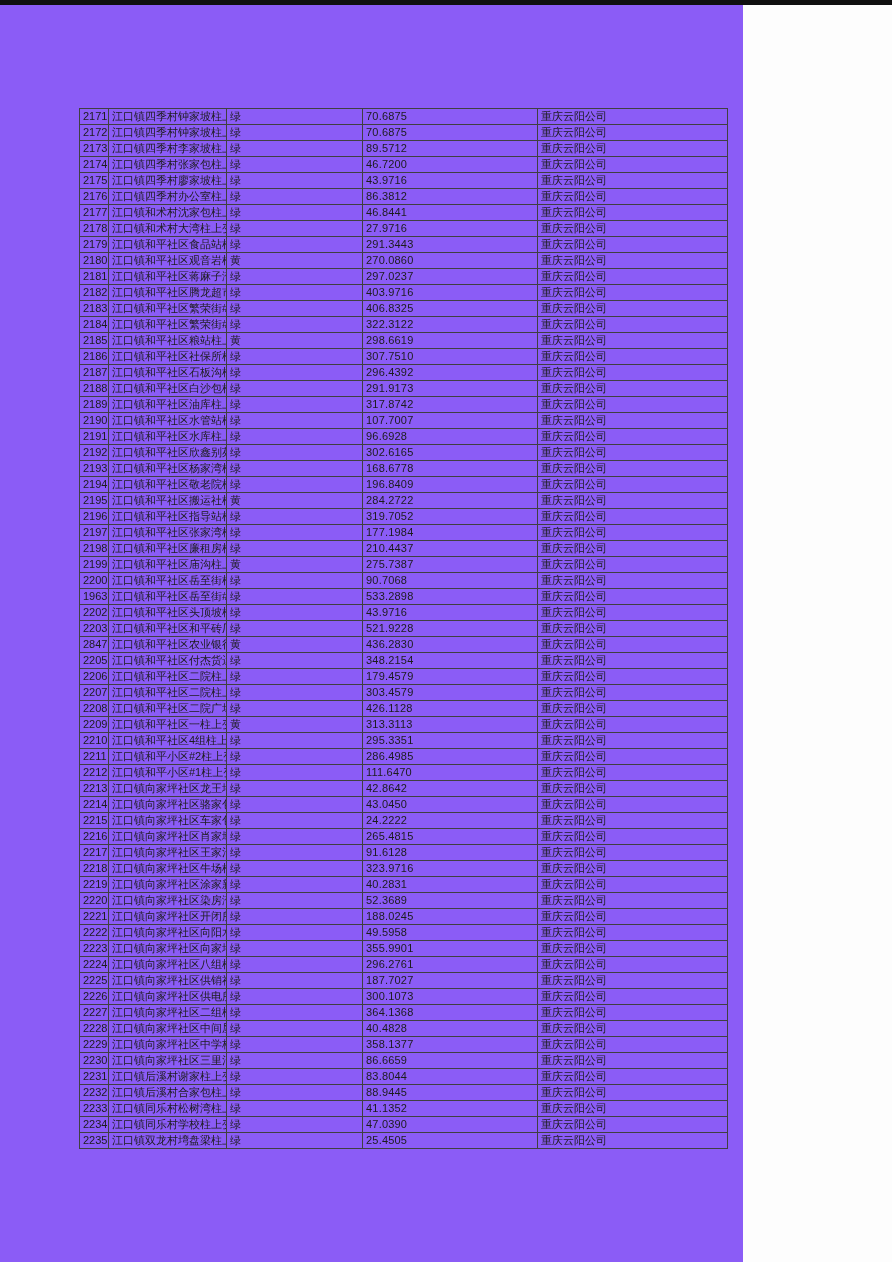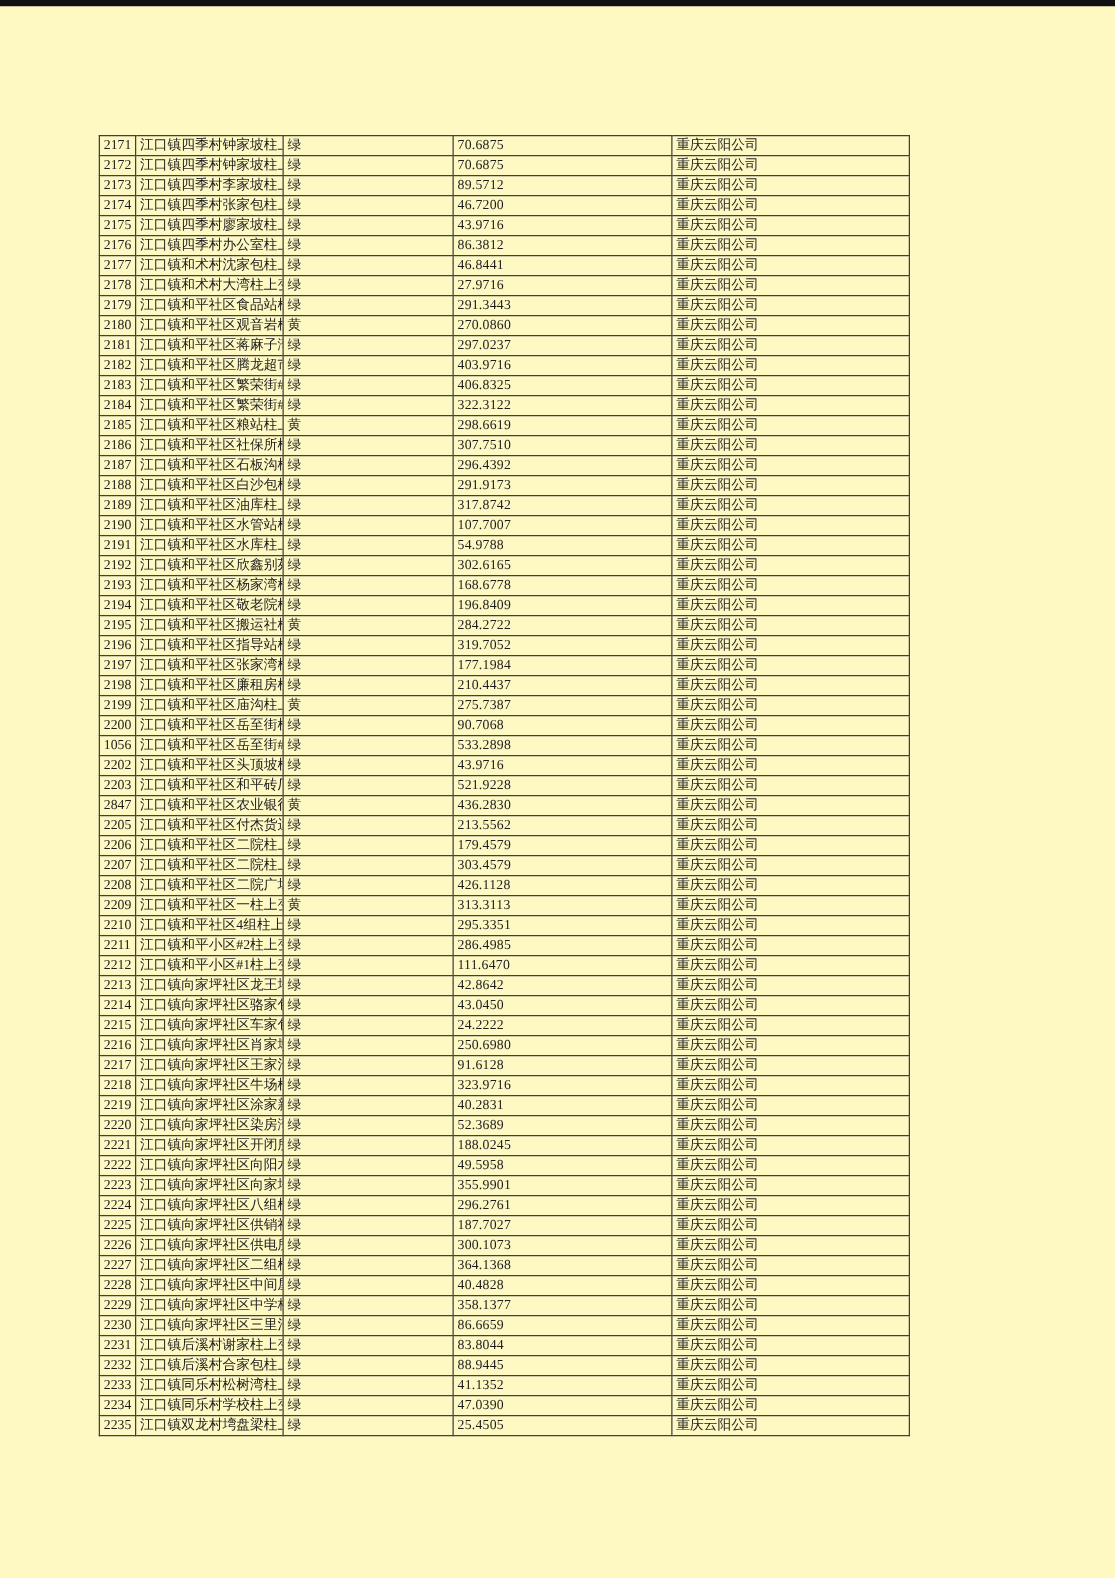--- a/index.html
+++ b/index.html
@@ -6,24 +6,23 @@
     margin: 0;
     padding: 0;
     background: #fdfdfd;
     width: 892px;
     height: 1262px;
     overflow: hidden;
     font-family: "Liberation Sans", sans-serif;
   }
   .page {
     position: relative;
-    width: 892px;
+    width: 743px;
     height: 1262px;
-    background: #fef9c3;
-    font-family: Liberation Serif, serif;
+    background: #8b5cf6;
   }
   .top-bar {
     position: absolute;
     top: 0;
     left: 0;
     width: 892px;
     height: 5px;
     background: #101010;
   }
   table.data-grid {
@@ -203,21 +202,21 @@
           <td class="col-id">2190</td>
           <td class="col-name">江口镇和平社区水管站柱上变</td>
           <td class="col-status">绿</td>
           <td class="col-value">107.7007</td>
           <td class="col-company">重庆云阳公司</td>
         </tr>
         <tr>
           <td class="col-id">2191</td>
           <td class="col-name">江口镇和平社区水库柱上变</td>
           <td class="col-status">绿</td>
-          <td class="col-value">54.9788</td>
+          <td class="col-value">96.6928</td>
           <td class="col-company">重庆云阳公司</td>
         </tr>
         <tr>
           <td class="col-id">2192</td>
           <td class="col-name">江口镇和平社区欣鑫别苑柱上变</td>
           <td class="col-status">绿</td>
           <td class="col-value">302.6165</td>
           <td class="col-company">重庆云阳公司</td>
         </tr>
         <tr>
@@ -270,21 +269,21 @@
           <td class="col-company">重庆云阳公司</td>
         </tr>
         <tr>
           <td class="col-id">2200</td>
           <td class="col-name">江口镇和平社区岳至街柱上变</td>
           <td class="col-status">绿</td>
           <td class="col-value">90.7068</td>
           <td class="col-company">重庆云阳公司</td>
         </tr>
         <tr>
-          <td class="col-id">1056</td>
+          <td class="col-id">1963</td>
           <td class="col-name">江口镇和平社区岳至街#2柱上变</td>
           <td class="col-status">绿</td>
           <td class="col-value">533.2898</td>
           <td class="col-company">重庆云阳公司</td>
         </tr>
         <tr>
           <td class="col-id">2202</td>
           <td class="col-name">江口镇和平社区头顶坡柱上变</td>
           <td class="col-status">绿</td>
           <td class="col-value">43.9716</td>
@@ -301,21 +300,21 @@
           <td class="col-id">2847</td>
           <td class="col-name">江口镇和平社区农业银行柱上变</td>
           <td class="col-status">黄</td>
           <td class="col-value">436.2830</td>
           <td class="col-company">重庆云阳公司</td>
         </tr>
         <tr>
           <td class="col-id">2205</td>
           <td class="col-name">江口镇和平社区付杰货运部柱上变</td>
           <td class="col-status">绿</td>
-          <td class="col-value">213.5562</td>
+          <td class="col-value">348.2154</td>
           <td class="col-company">重庆云阳公司</td>
         </tr>
         <tr>
           <td class="col-id">2206</td>
           <td class="col-name">江口镇和平社区二院柱上变</td>
           <td class="col-status">绿</td>
           <td class="col-value">179.4579</td>
           <td class="col-company">重庆云阳公司</td>
         </tr>
         <tr>
@@ -378,21 +377,21 @@
           <td class="col-id">2215</td>
           <td class="col-name">江口镇向家坪社区车家包柱上变</td>
           <td class="col-status">绿</td>
           <td class="col-value">24.2222</td>
           <td class="col-company">重庆云阳公司</td>
         </tr>
         <tr>
           <td class="col-id">2216</td>
           <td class="col-name">江口镇向家坪社区肖家墩柱上变</td>
           <td class="col-status">绿</td>
-          <td class="col-value">250.6980</td>
+          <td class="col-value">265.4815</td>
           <td class="col-company">重庆云阳公司</td>
         </tr>
         <tr>
           <td class="col-id">2217</td>
           <td class="col-name">江口镇向家坪社区王家沟柱上变</td>
           <td class="col-status">绿</td>
           <td class="col-value">91.6128</td>
           <td class="col-company">重庆云阳公司</td>
         </tr>
         <tr>

